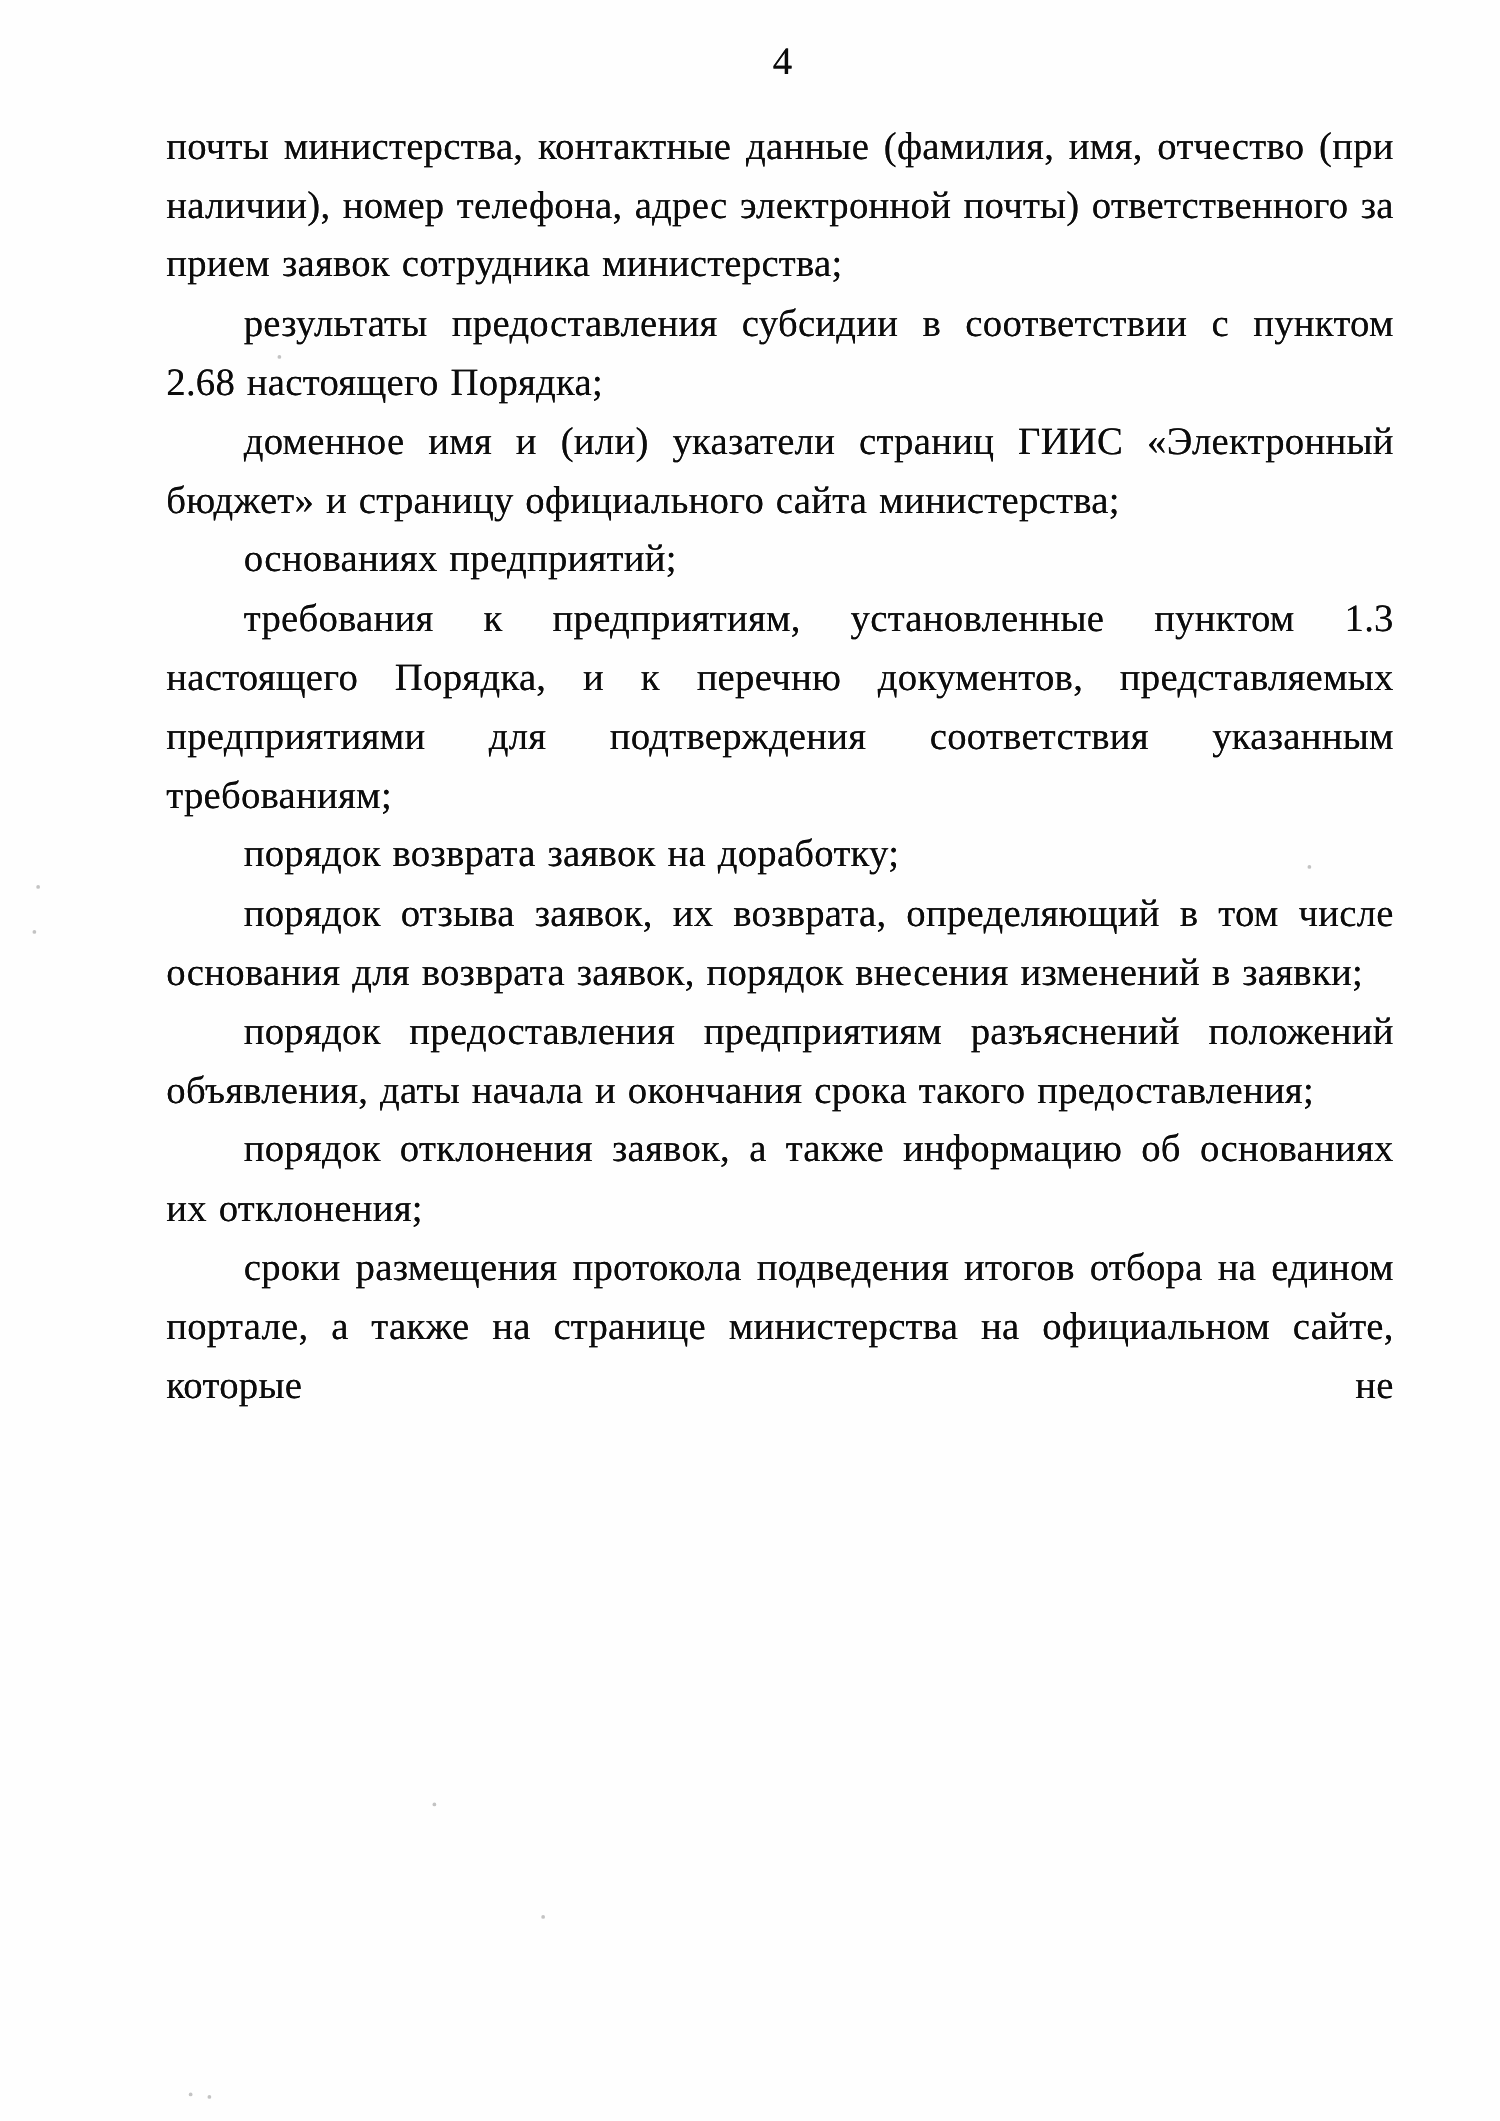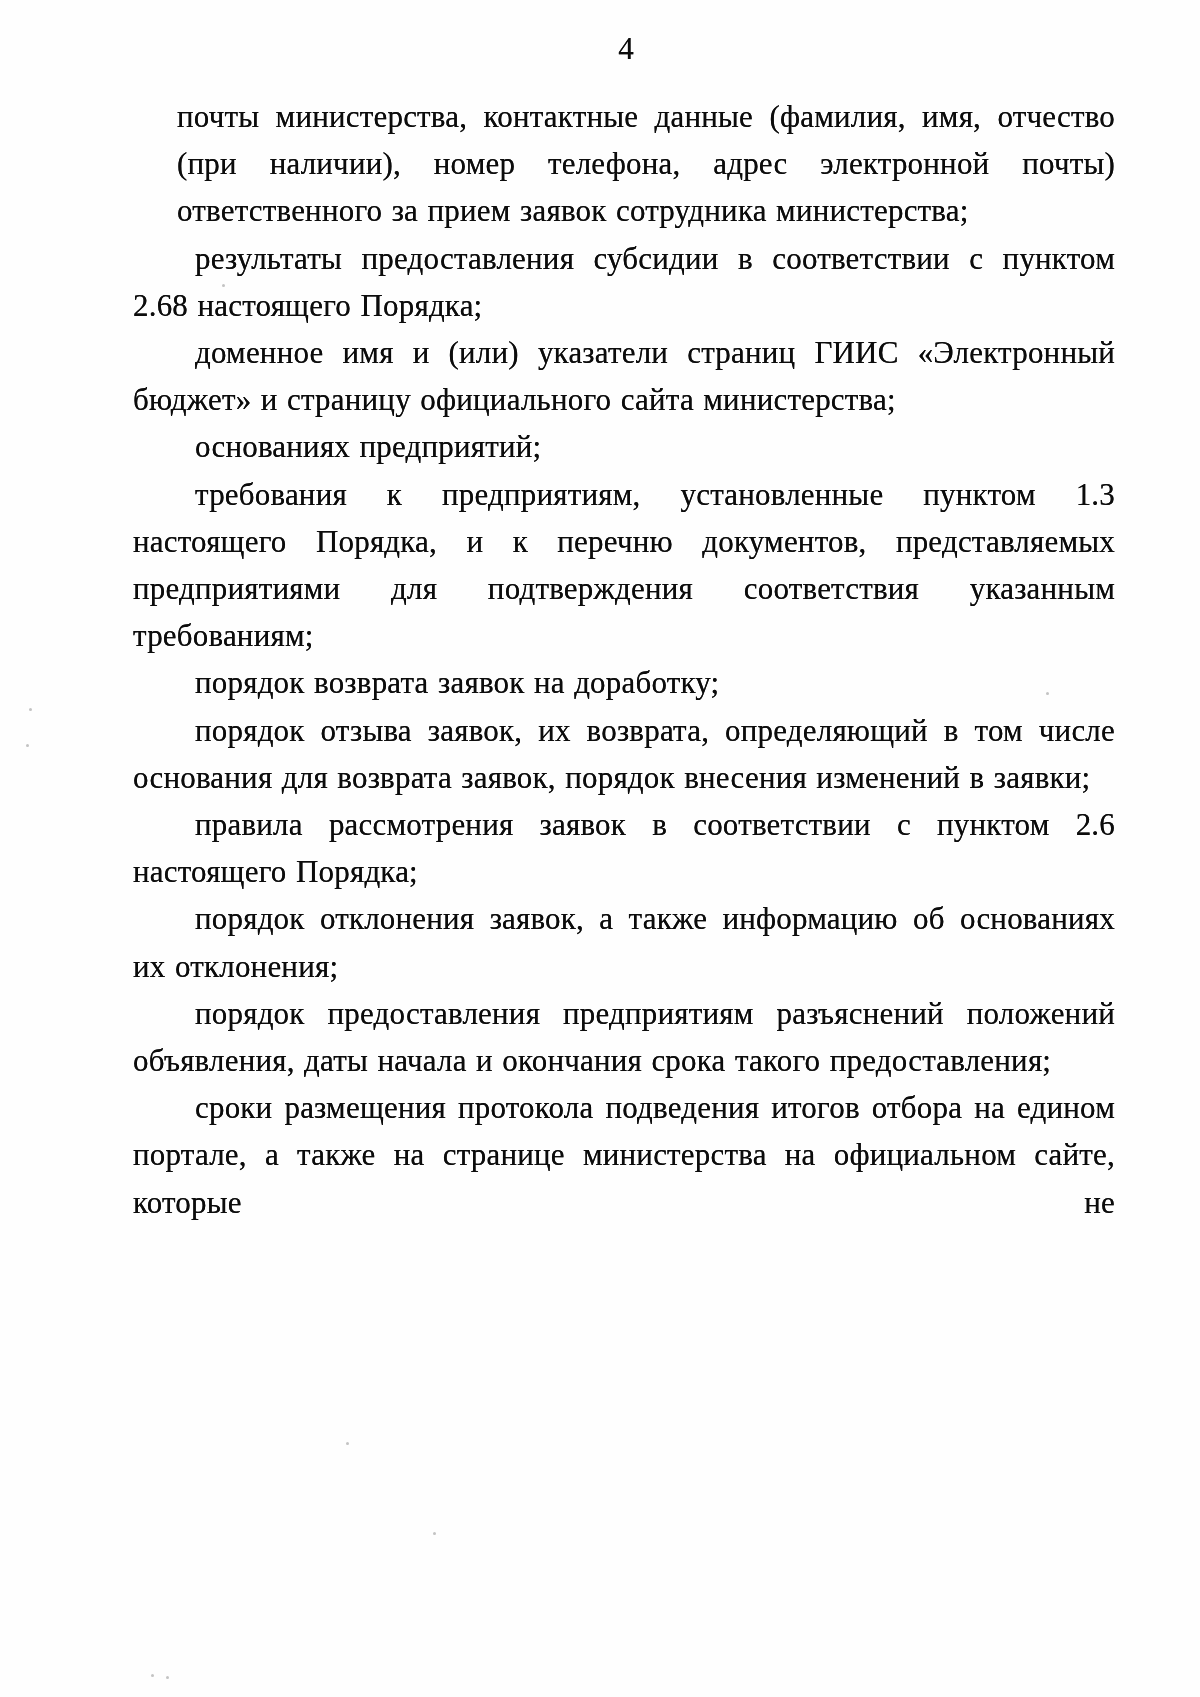--- a/index.html
+++ b/index.html
@@ -35,21 +35,21 @@
   .content p {
     margin: 0;
     font-size: 31px;
     line-height: 47.2px;
     text-align: justify;
     text-indent: 62px;
     letter-spacing: 0.2px;
     word-spacing: 1.5px;
     text-shadow: 0 0 0.45px rgba(0,0,0,0.85);
   }
-  .content p.no-indent { text-indent: 0; margin-left: 44px; }
+  .content p.no-indent { text-indent: 0; }
   .content p.justify-last { text-align-last: justify; }
   .speck {
     position: absolute;
     width: 3px;
     height: 3px;
     border-radius: 50%;
     background: #7d7d7d;
     opacity: 0.45;
   }
 </style>
@@ -61,23 +61,22 @@
   <div class="page-number">4</div>
 
   <div class="content">
     <p class="no-indent">почты министерства, контактные данные (фамилия, имя, отчество (при наличии), номер телефона, адрес электронной почты) ответственного за прием заявок сотрудника министерства;</p>
     <p>результаты предоставления субсидии в соответствии с пунктом 2.68 настоящего Порядка;</p>
     <p>доменное имя и (или) указатели страниц ГИИС «Электронный бюджет» и страницу официального сайта министерства;</p>
     <p>основаниях предприятий;</p>
     <p>требования к предприятиям, установленные пунктом 1.3 настоящего Порядка, и к перечню документов, представляемых предприятиями для подтверждения соответствия указанным требованиям;</p>
     <p>порядок возврата заявок на доработку;</p>
     <p>порядок отзыва заявок, их возврата, определяющий в том числе основания для возврата заявок, порядок внесения изменений в заявки;</p>
-    <p>правила рассмотрения заявок в соответствии с пунктом 2.6 настоящего Порядка;</p>
+    <p>порядок предоставления предприятиям разъяснений положений объявления, даты начала и окончания срока такого предоставления;</p>
     <p>порядок отклонения заявок, а также информацию об основаниях их отклонения;</p>
-    <p>порядок предоставления предприятиям разъяснений положений объявления, даты начала и окончания срока такого предоставления;</p>
     <p class="justify-last">сроки размещения протокола подведения итогов отбора на едином портале, а также на странице министерства на официальном сайте, которые не</p>
   </div>
 
   <div class="speck" style="left:29px;  top:708px;"></div>
   <div class="speck" style="left:26px;  top:744px;"></div>
   <div class="speck" style="left:222px; top:284px;"></div>
   <div class="speck" style="left:1046px;top:692px;"></div>
   <div class="speck" style="left:346px; top:1442px;"></div>
   <div class="speck" style="left:433px; top:1532px;"></div>
   <div class="speck" style="left:151px; top:1674px;"></div>

